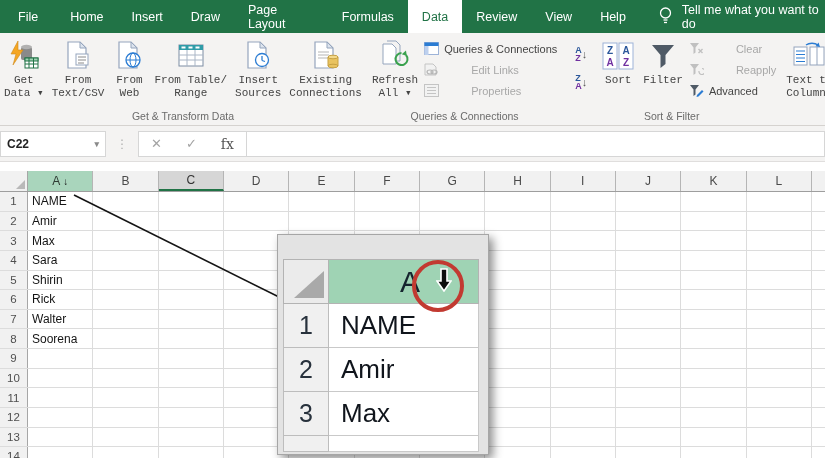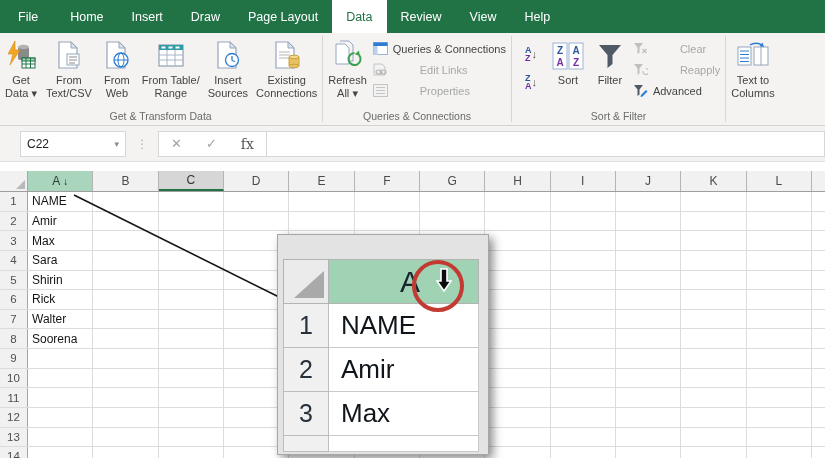--- a/index.html
+++ b/index.html
@@ -15,31 +15,31 @@
   .tellme { display:flex; align-items:center; color:#fff; font-size:12.5px; margin-left:18px; gap:9px; }
 
   
   .ribbon { height:93px; background:#f4f3f2; border-bottom:1px solid #d5d2cf; display:flex; align-items:stretch; overflow:hidden; }
   .rgroup { display:flex; flex-direction:column; }
   .rgroup .rcontent { flex:1; display:flex; align-items:flex-start; padding-top:3px; }
   .rgroup .rlabel { font-size:10.5px; color:#6b6b6b; text-align:center; padding:1px 21px 3px; white-space:nowrap; }
   .rsep { width:1px; background:#d8d5d2; margin:3px 1px; }
   .bigbtn { display:flex; flex-direction:column; align-items:center; padding:2px 4px 0; min-width:42px; cursor:default; }
   .bigbtn .bicon { height:36px; display:flex; align-items:center; justify-content:center; }
-  .bigbtn .blabel { font-size:11px; line-height:13px; color:#444; text-align:center; white-space:nowrap; }
+  .bigbtn .blabel { font-size:11px; line-height:13px; color:#444; text-align:center; white-space:nowrap;font-family:Liberation Mono, monospace; }
   .stack { display:flex; flex-direction:column; justify-content:center; gap:3px; padding:4px 4px 0 2px; }
   .smallbtn { display:flex; align-items:center; gap:5px; font-size:11px; color:#444; white-space:nowrap; height:18px; cursor:default; }
   .smallbtn.disabled { color:#a8a8a8;gap:32px; }
   .sorticons { display:flex; flex-direction:column; justify-content:center; gap:4px; padding:6px 3px 0 5px; }
   .sqbtn { width:26px; height:24px; display:flex; align-items:center; justify-content:center; cursor:default; }
 
   
   .fbar { height:36px; background:#f4f3f2; display:flex; align-items:center; border-bottom:1px solid #e0dedd; }
-  .namebox { width:106px; height:26px; background:#fff; border:1px solid #d6d6d6; margin-left:20px;
-             display:flex; align-items:center; font-size:12px; color:#222; padding:0 6px; }
+  .namebox { width:106px; height:26px; background:#fff; border:1px solid #d6d6d6; margin-left:0;
+             display:flex; align-items:center; font-size:12px; color:#222; padding:0 6px;font-weight:bold; }
   .namebox .nb-text { flex:1; }
   .namebox .nb-caret { color:#8a8a8a; font-size:9px; }
   .fdots { color:#b0b0b0; font-size:12px; letter-spacing:0; margin:0 10px; }
   .fxbox { height:26px; background:#fff; border:1px solid #d6d6d6; display:flex; align-items:center; padding:0 12px; gap:24px; }
   .fx-cancel,.fx-enter { color:#a3a3a3; font-size:13px; }
   .fx-fn { font-family:"DejaVu Serif", serif; font-size:14px; color:#555;text-align:right; }
   .finput { flex:1; height:26px; background:#fff; border:1px solid #d6d6d6; border-left:none; margin-right:0; }
 
   
   .sheet { position:absolute; left:0; top:171px; width:825px; height:287px; background:#fff; }
@@ -88,24 +88,35 @@
 <body>
 
 <div class="app">
 
   <div class="tabbar">
     <div class="tab file">File</div>
     <div class="tab">Home</div>
     <div class="tab">Insert</div>
     <div class="tab">Draw</div>
     <div class="tab">Page Layout</div>
+    <div class="tab">Formulas</div>
     <div class="tab active">Data</div>
     <div class="tab">Review</div>
     <div class="tab">View</div>
     <div class="tab">Help</div>
+    <div class="tellme">
+      <span>
+        <svg width="15" height="19" viewBox="0 0 15 19">
+            <circle cx="7.5" cy="7" r="5" fill="none" stroke="#fff" stroke-width="1.3"></circle>
+            <line x1="5.5" y1="14" x2="9.5" y2="14" stroke="#fff" stroke-width="1.3"></line>
+            <line x1="6" y1="16.5" x2="9" y2="16.5" stroke="#fff" stroke-width="1.3"></line>
+          </svg>
+      </span>
+      <span>Tell me what you want to do</span>
+    </div>
   </div>
 
   <div class="ribbon">
 
     <div class="rgroup">
       <div class="rcontent">
         <div class="bigbtn">
           <span class="bicon">
             <svg width="32" height="32" viewBox="0 0 32 32">
                 <rect x="13" y="7" width="11" height="13" rx="2" fill="#8a8a8a"></rect>

